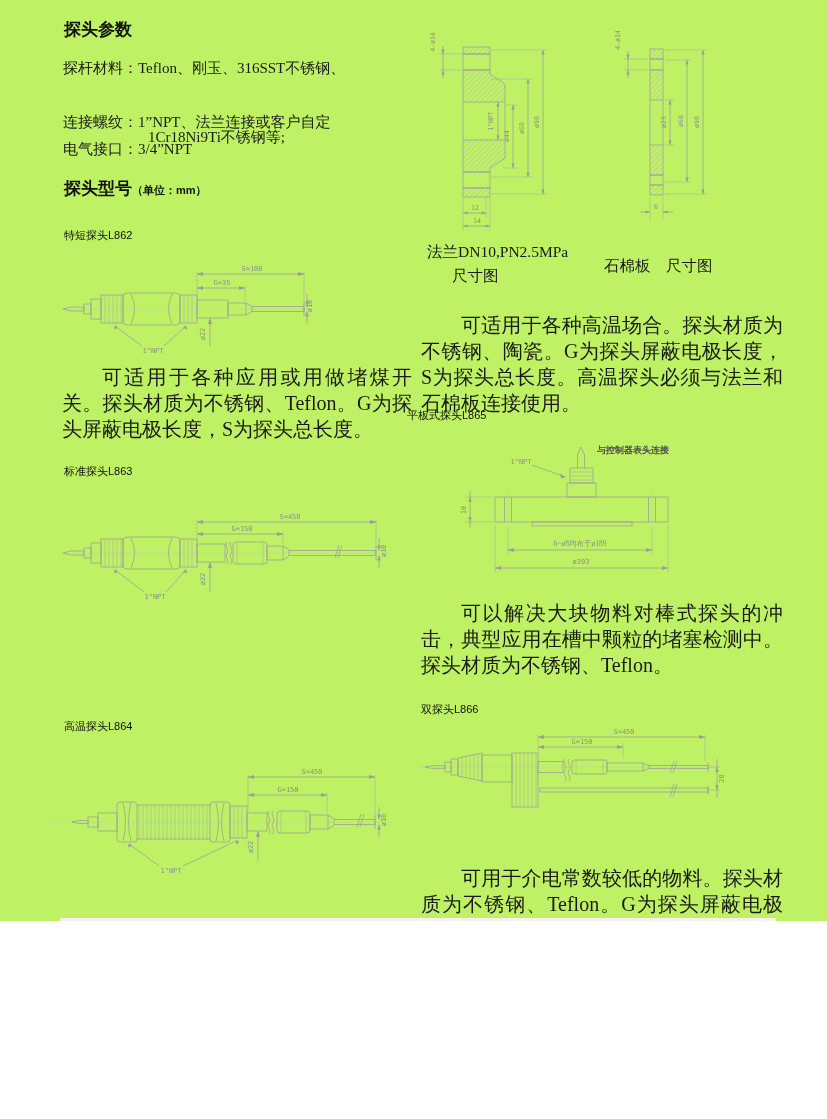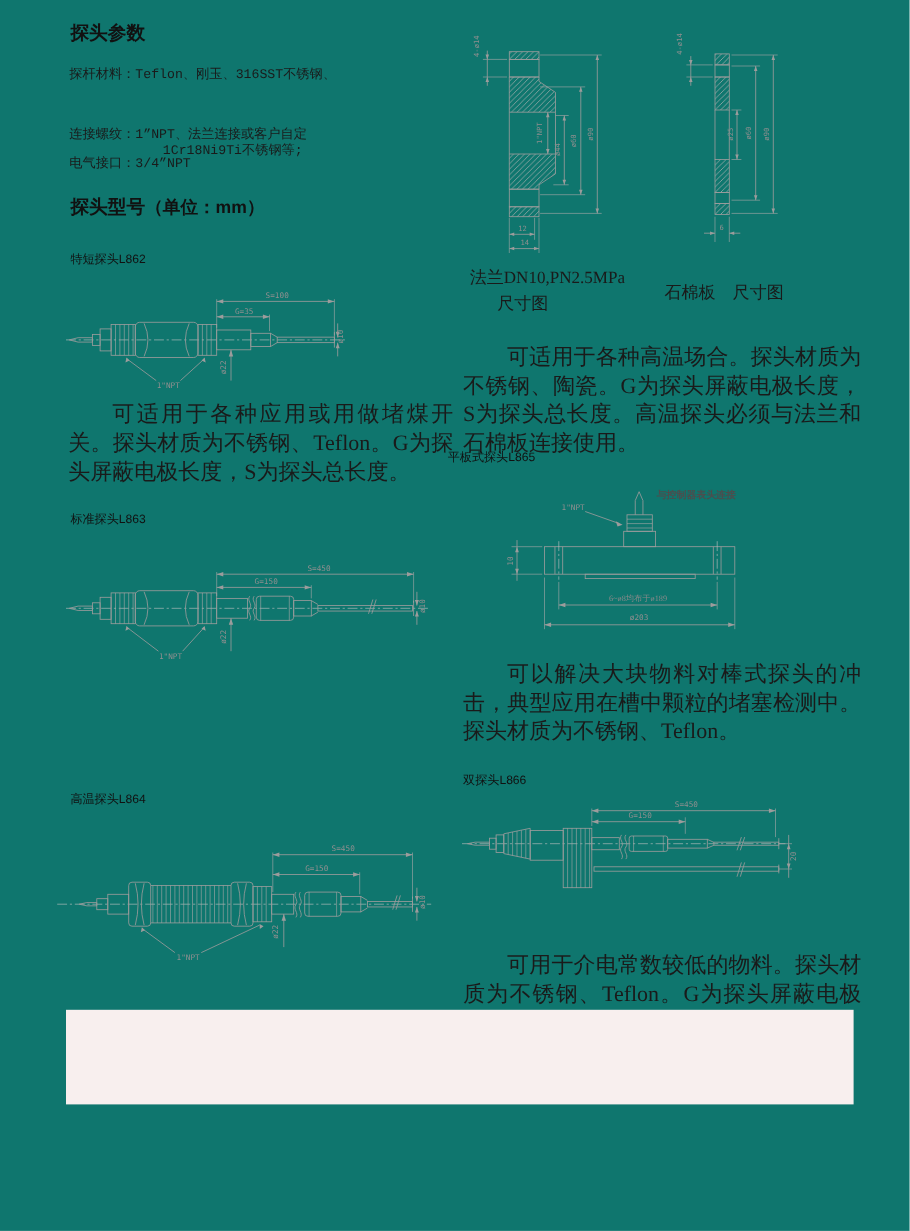--- a/index.html
+++ b/index.html
@@ -1,22 +1,22 @@
 <!DOCTYPE html>
 <html><head>
 <meta charset="utf-8">
 <style>
   html,body{margin:0;padding:0;background:#fff;}
-  .page{position:relative;width:827px;height:1119px;background:#0f766e;overflow:hidden;
+  .page{position:relative;width:827px;height:921px;background:#bef264;overflow:hidden;
         font-family:"Liberation Serif","DejaVu Serif",serif;color:#1a1a1a;}
   .abs{position:absolute;}
   .h1{font-family:"Liberation Sans","DejaVu Sans",sans-serif;font-weight:bold;font-size:17px;color:#111;}
-  .h1 .unit{font-size:16px;}
+  .h1 .unit{font-size:11px;}
   .h2{font-family:"Liberation Sans","DejaVu Sans",sans-serif;font-weight:normal;font-size:11px;color:#111;}
-  .spec{font-size:12px;white-space:nowrap;font-family:Liberation Mono, monospace;}
+  .spec{font-size:15px;white-space:nowrap;}
   .para{font-size:20px;line-height:26px;text-align:justify;text-indent:2em;}
   .cap{font-size:15.5px;white-space:nowrap;}
   .footerband{background:#f8efee;}
   svg{display:block;overflow:visible;}
   svg .ln{fill:none;stroke:#9c9c9c;stroke-width:0.75;}
   svg .lt{fill:none;stroke:#a8a8a8;stroke-width:0.55;}
   svg .cl{fill:none;stroke:#c4c4c4;stroke-width:0.55;stroke-dasharray:9 2.5 2 2.5;}
   svg .ah{fill:#9c9c9c;stroke:none;}
   svg .hpoly{stroke:#9c9c9c;stroke-width:0.75;}
   svg text{font-family:"DejaVu Sans Mono","Liberation Mono",monospace;font-size:7px;fill:#8f8f8f;stroke:none;}

